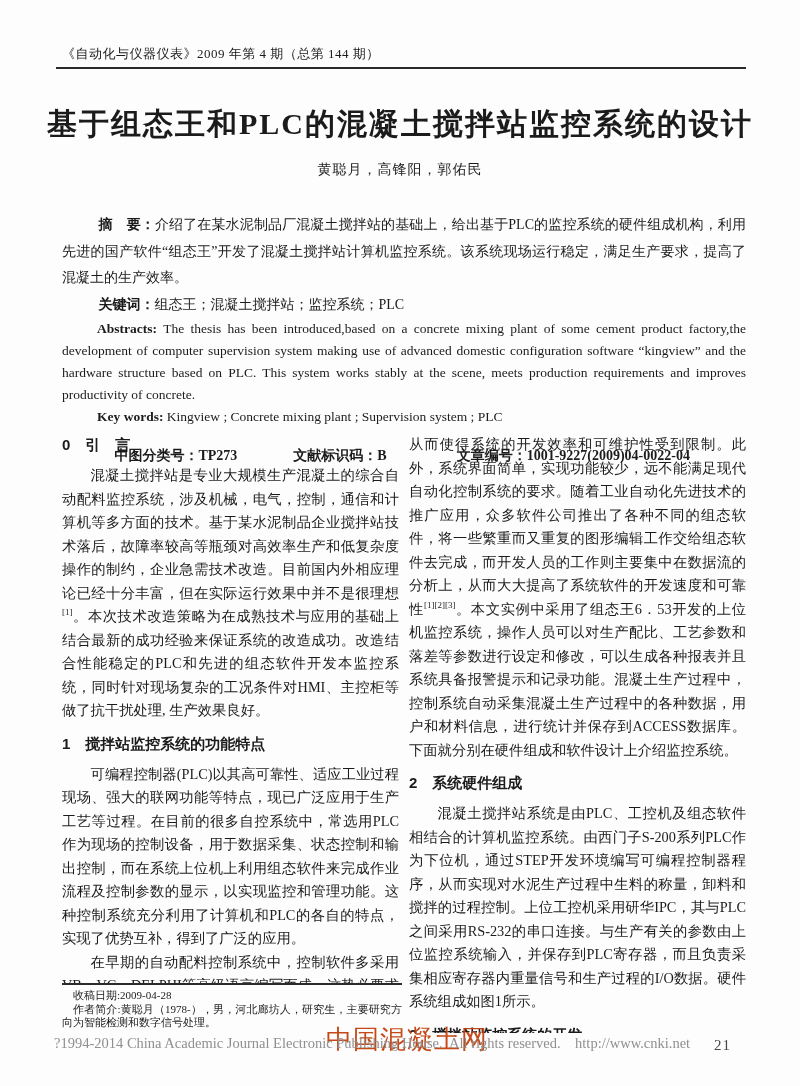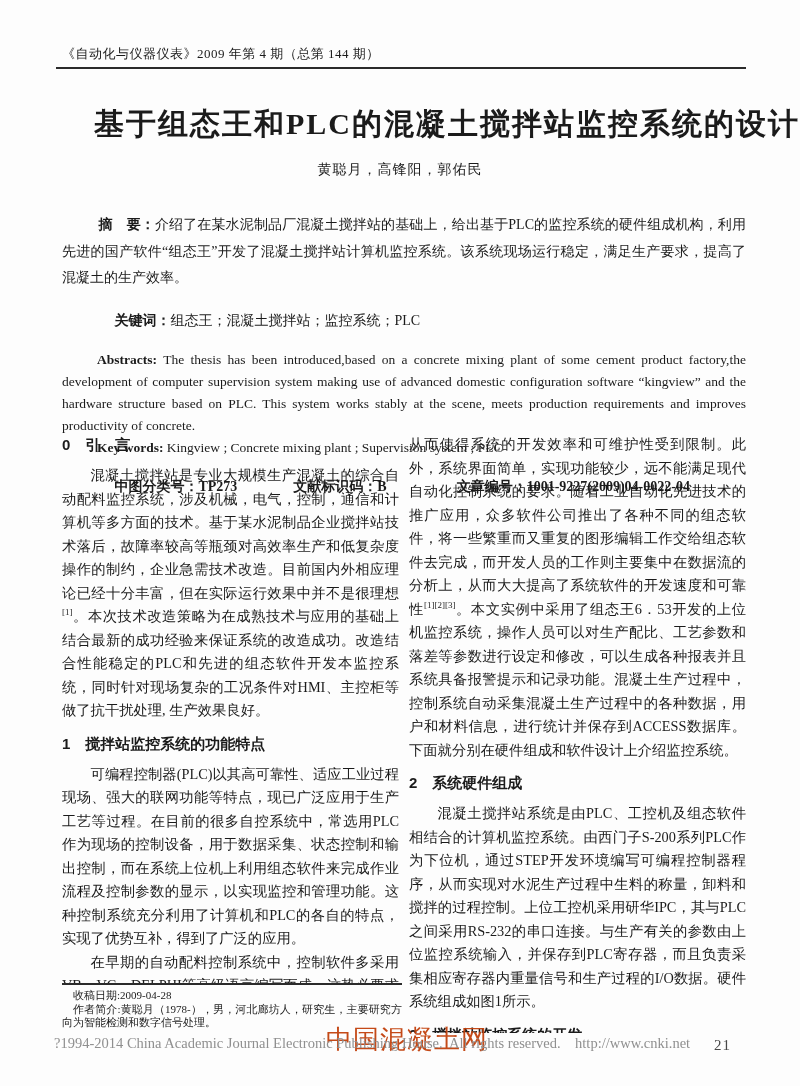--- a/index.html
+++ b/index.html
@@ -6,28 +6,28 @@
   body { background:#e8e8e8; }
   .page {
     position:relative; width:800px; height:1086px; margin:0 auto;
     background:#fdfdfd; color:#1b1b1b; overflow:hidden;
     font-family:"Liberation Serif","DejaVu Serif",serif;
   }
   
   .journal-line { position:absolute; left:62px; top:45px; font-size:13px; letter-spacing:.5px; }
   .header-rule { position:absolute; left:56px; top:67px; width:690px; height:2px; background:#2b2b2b; }
   
-  .title { position:absolute; left:0; right:0; top:104px; text-align:right;
+  .title { position:absolute; left:0; right:0; top:104px; text-align:center;
            font-weight:bold; font-size:30px; letter-spacing:2px; }
   .authors { position:absolute; left:0; right:0; top:161px; text-align:center; font-size:14px; letter-spacing:1px; }
   .affiliation { position:absolute; left:0; right:0; top:185px; text-align:center; font-size:13px; letter-spacing:.5px; }
   
   .abstract-block { position:absolute; left:62px; top:211px; width:684px; }
   .abs-cn { margin:0; font-size:14px; line-height:26.5px; text-align:justify; text-indent:2.6em; }
-  .kw-cn  { margin:16px; font-size:14px; line-height:25px; text-indent:2.6em; }
+  .kw-cn  { margin:0; font-size:14px; line-height:25px; text-indent:2.6em; }
   .abs-en { margin:1px 0 0; font-size:13.5px; line-height:22px; text-align:justify; text-indent:2.6em; }
   .kw-en  { margin:0; font-size:13.5px; line-height:22px; text-indent:2.6em; }
   .clc-line { margin:16px; font-size:14px; line-height:23px; text-indent:2.6em; }
   .clc-line .val { font-weight:bold; }
   .gap1 { margin-right:56px; } .gap2 { margin-right:70px; }
   .blab { font-weight:bold; font-family:"Liberation Sans","DejaVu Sans",sans-serif; }
   .blab-serif { font-weight:bold; }
   
   .col { position:absolute; top:433px; width:337px; font-size:14.3px; line-height:23.5px;
          text-align:justify; overflow:hidden; }

